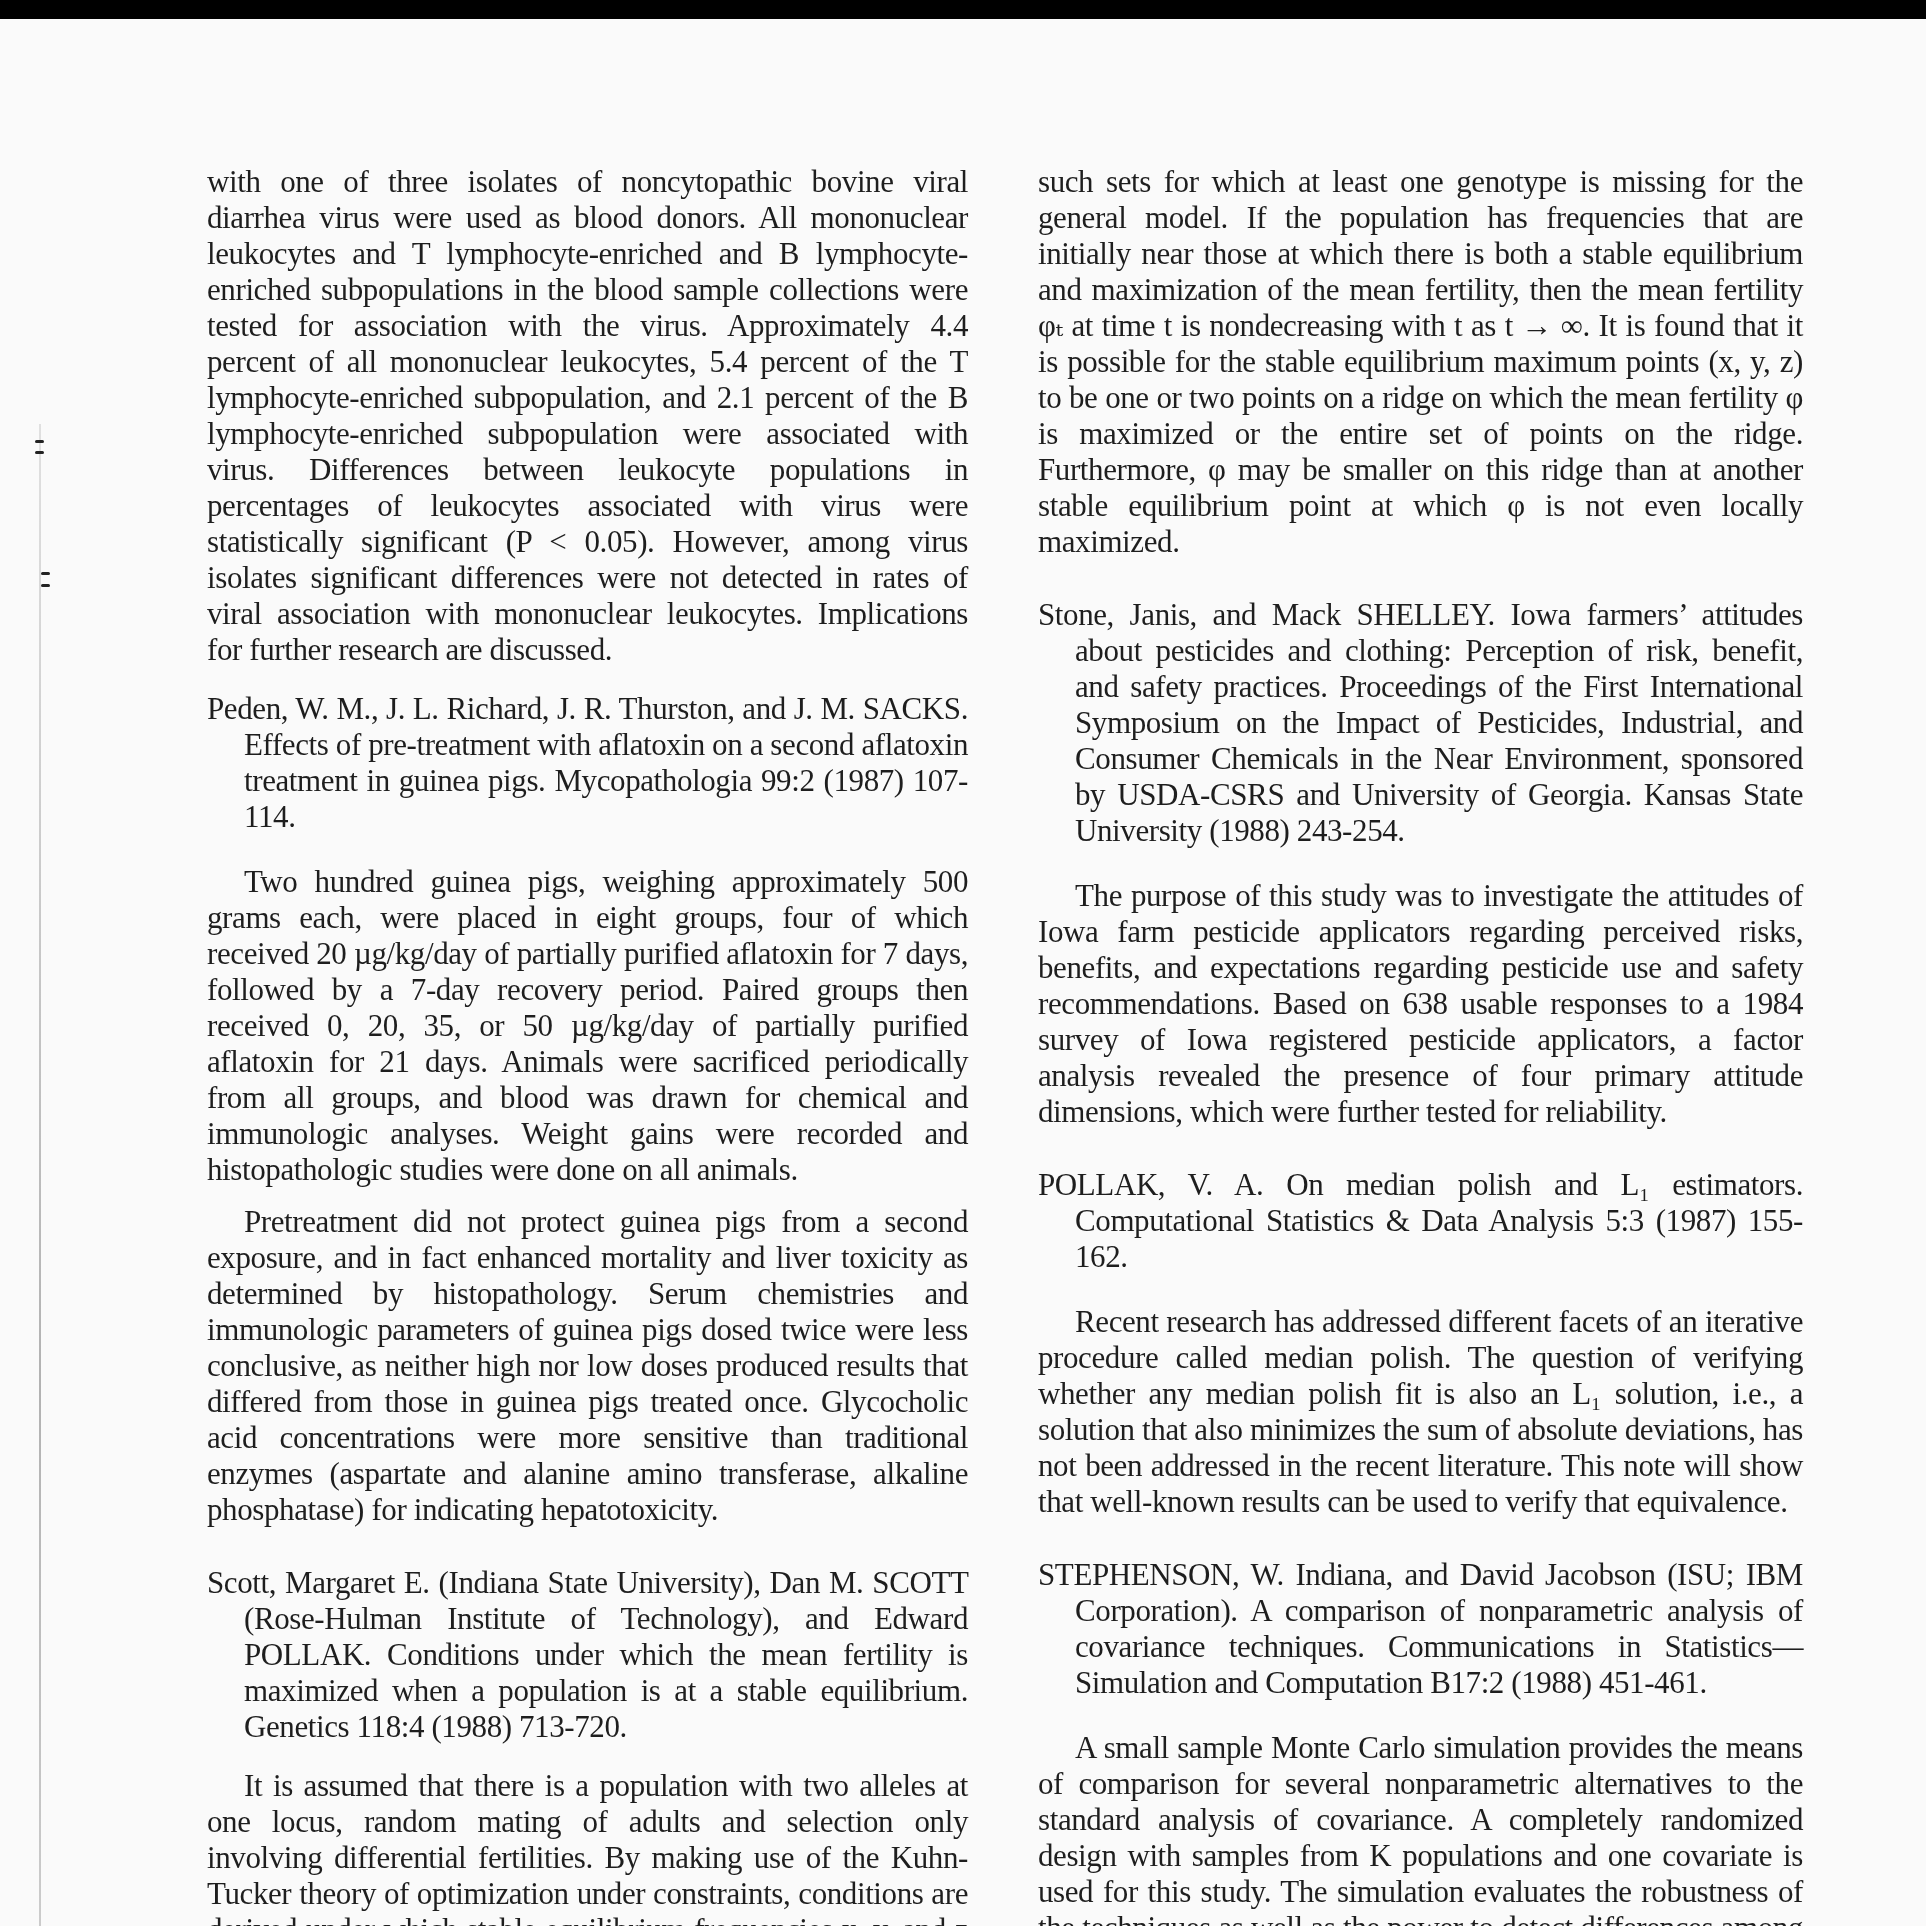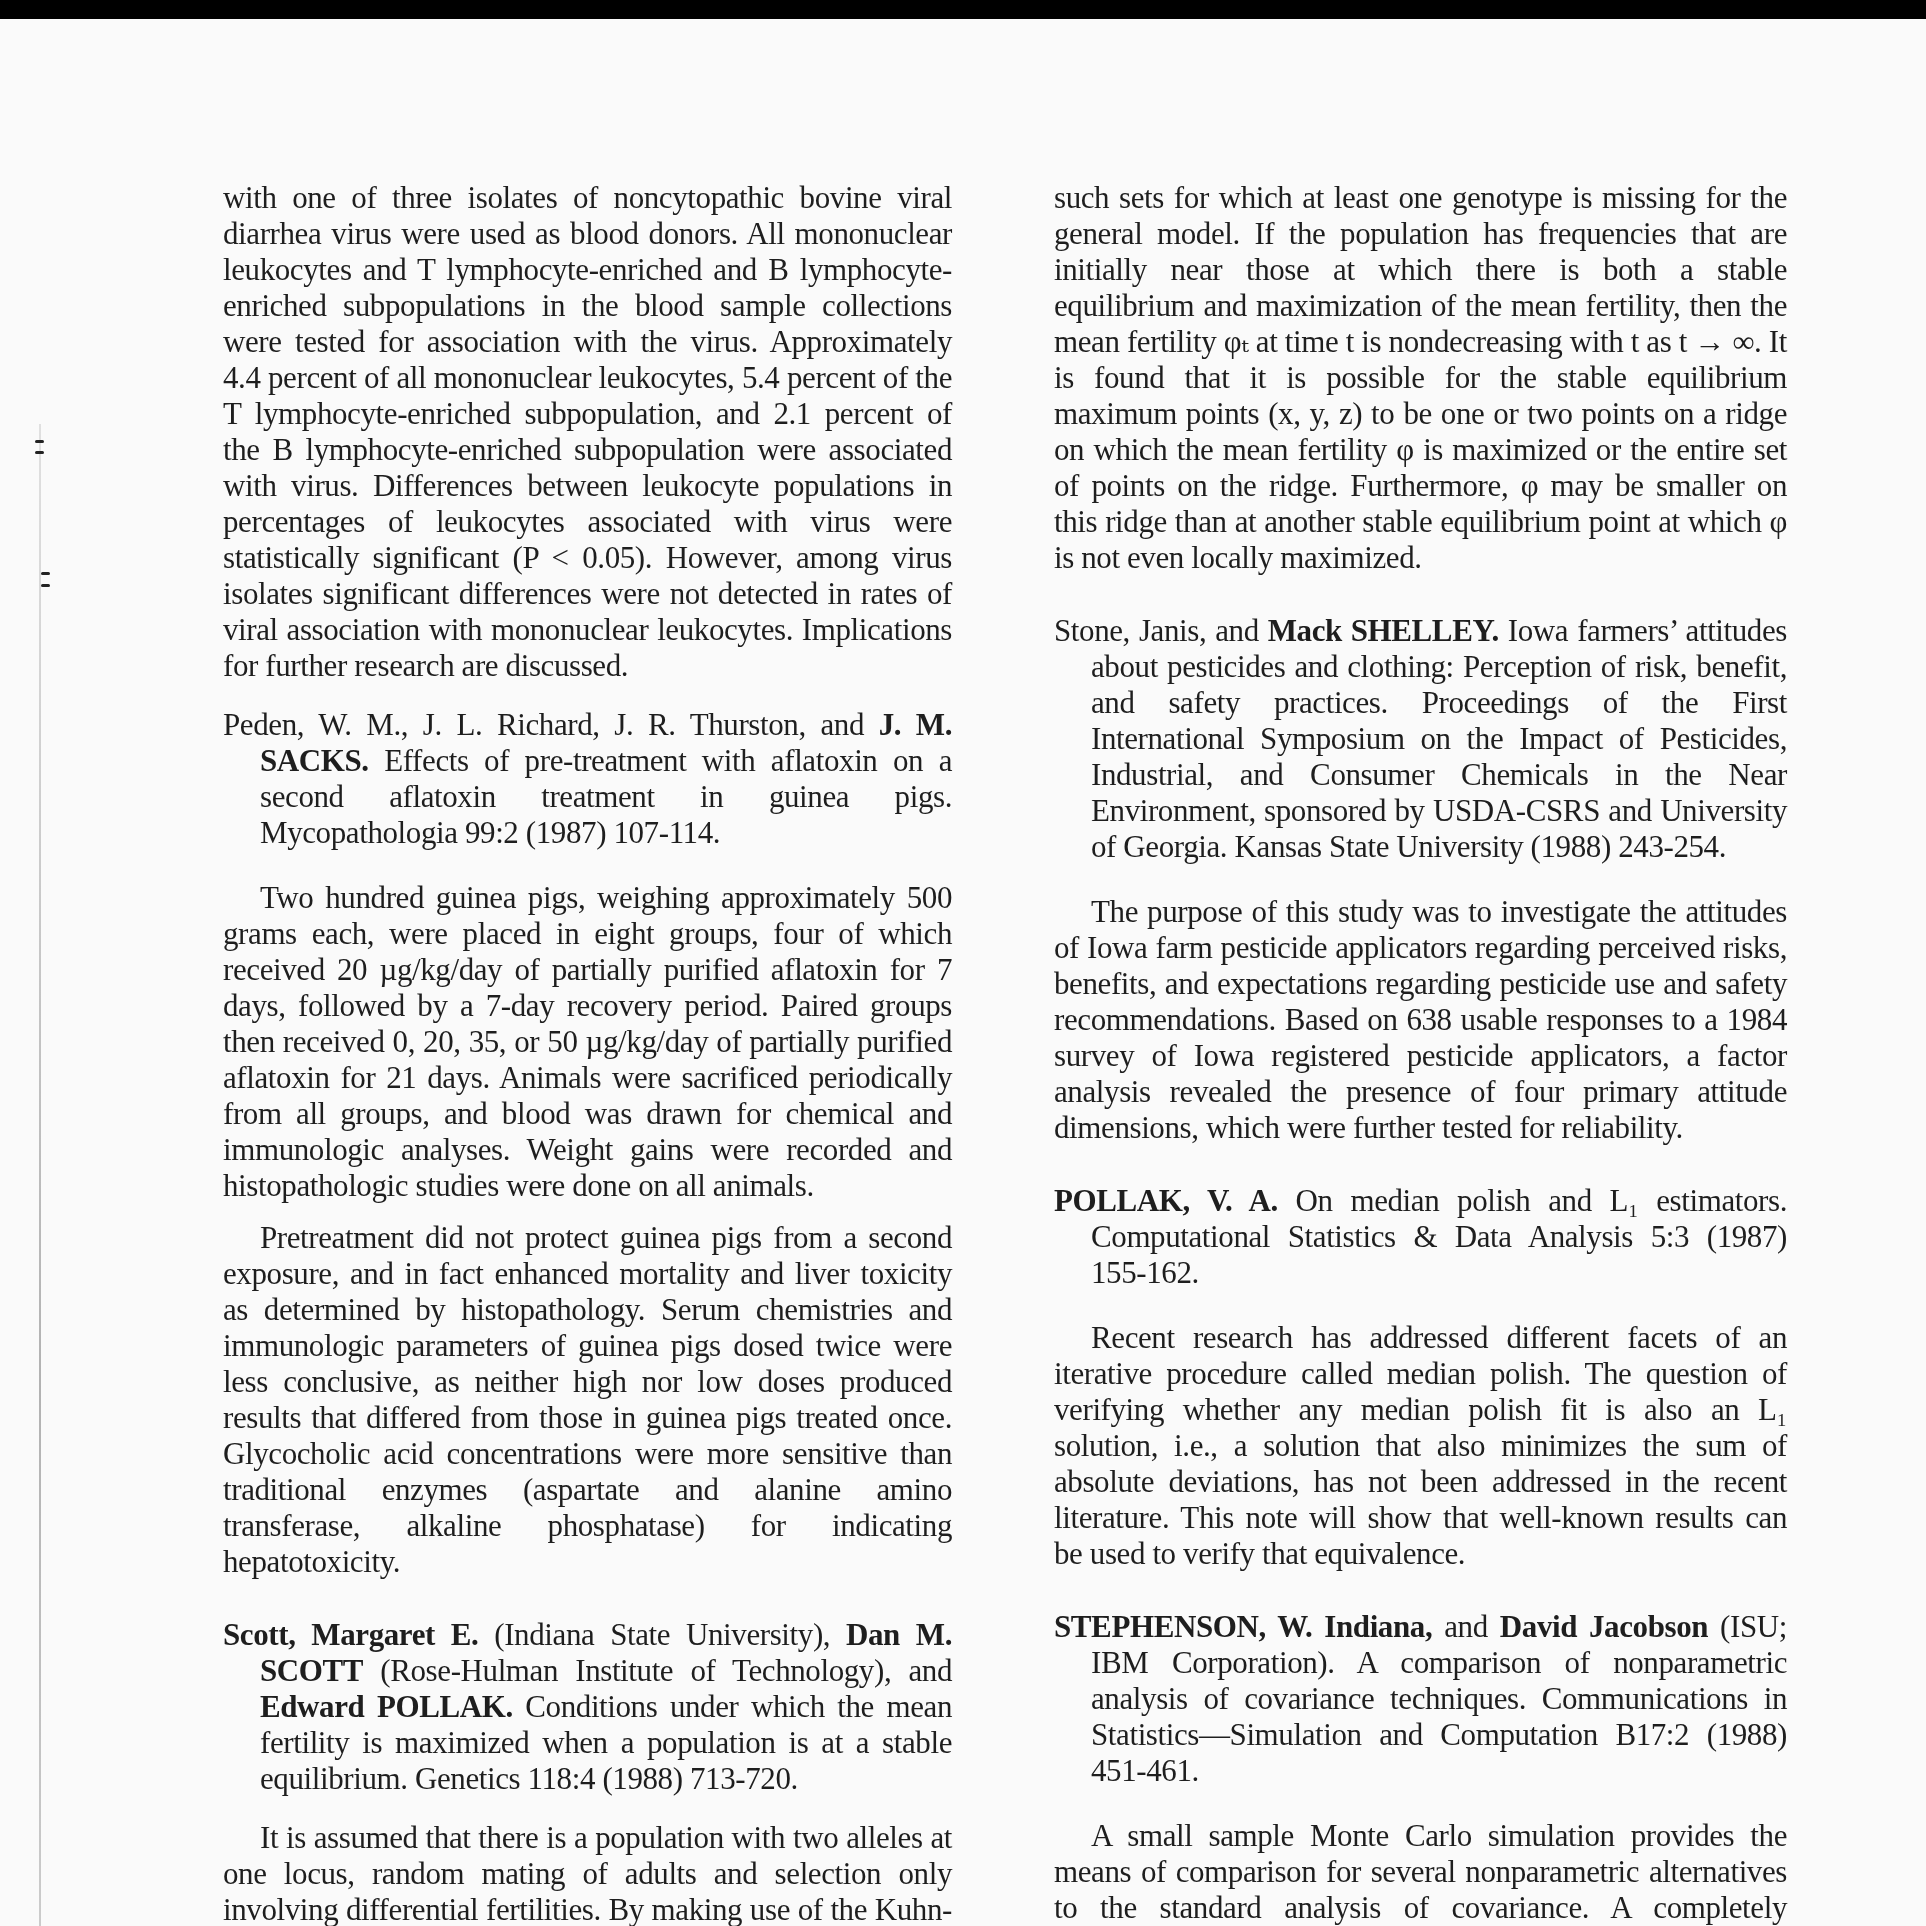--- a/index.html
+++ b/index.html
@@ -12,28 +12,28 @@
   .topbar { position: absolute; left: 0; top: 0; width: 1965px; height: 19px; background: #000; }
   .binding { position: absolute; left: 39px; top: 424px; width: 1.5px; height: 1926px;
     background: linear-gradient(to bottom, rgba(120,120,120,0.2), rgba(90,90,90,0.45), rgba(120,120,120,0.2)); }
   .binding-mark { position: absolute; width: 9.2px; height: 3.1px; border-radius: 1.5px; background: #222; }
 
   .column { position: absolute; top: 164px; width: 761px; }
   .col-left { left: 207px; }
   .col-right { left: 1038px; width: 765px; }
 
   .para, .entry, .note {
-    font-size: 31px; line-height: 36px; text-align: justify; margin: 16px;
+    font-size: 31px; line-height: 36px; text-align: justify; margin: 0;
     letter-spacing: -0.4px;
   }
   .para { text-indent: 37px; margin-bottom: 16px; }
   .para.cont { text-indent: 0; }
   .entry { padding-left: 37px; text-indent: -37px; margin-bottom: 29px; }
   .note { font-size: 22.3px; line-height: 27px; padding-left: 37px; margin-bottom: 27px; }
-  .b { font-weight: bold; }
+  .b { font-weight: normal; }
   .i { }
   .gap-lg { margin-bottom: 37px; }
 </style>
 </head>
 <body>
 
 <div class="topbar"></div>
 
 <div class="binding"></div>
 <div class="binding-mark" style="left:35px;top:440px;"></div>

